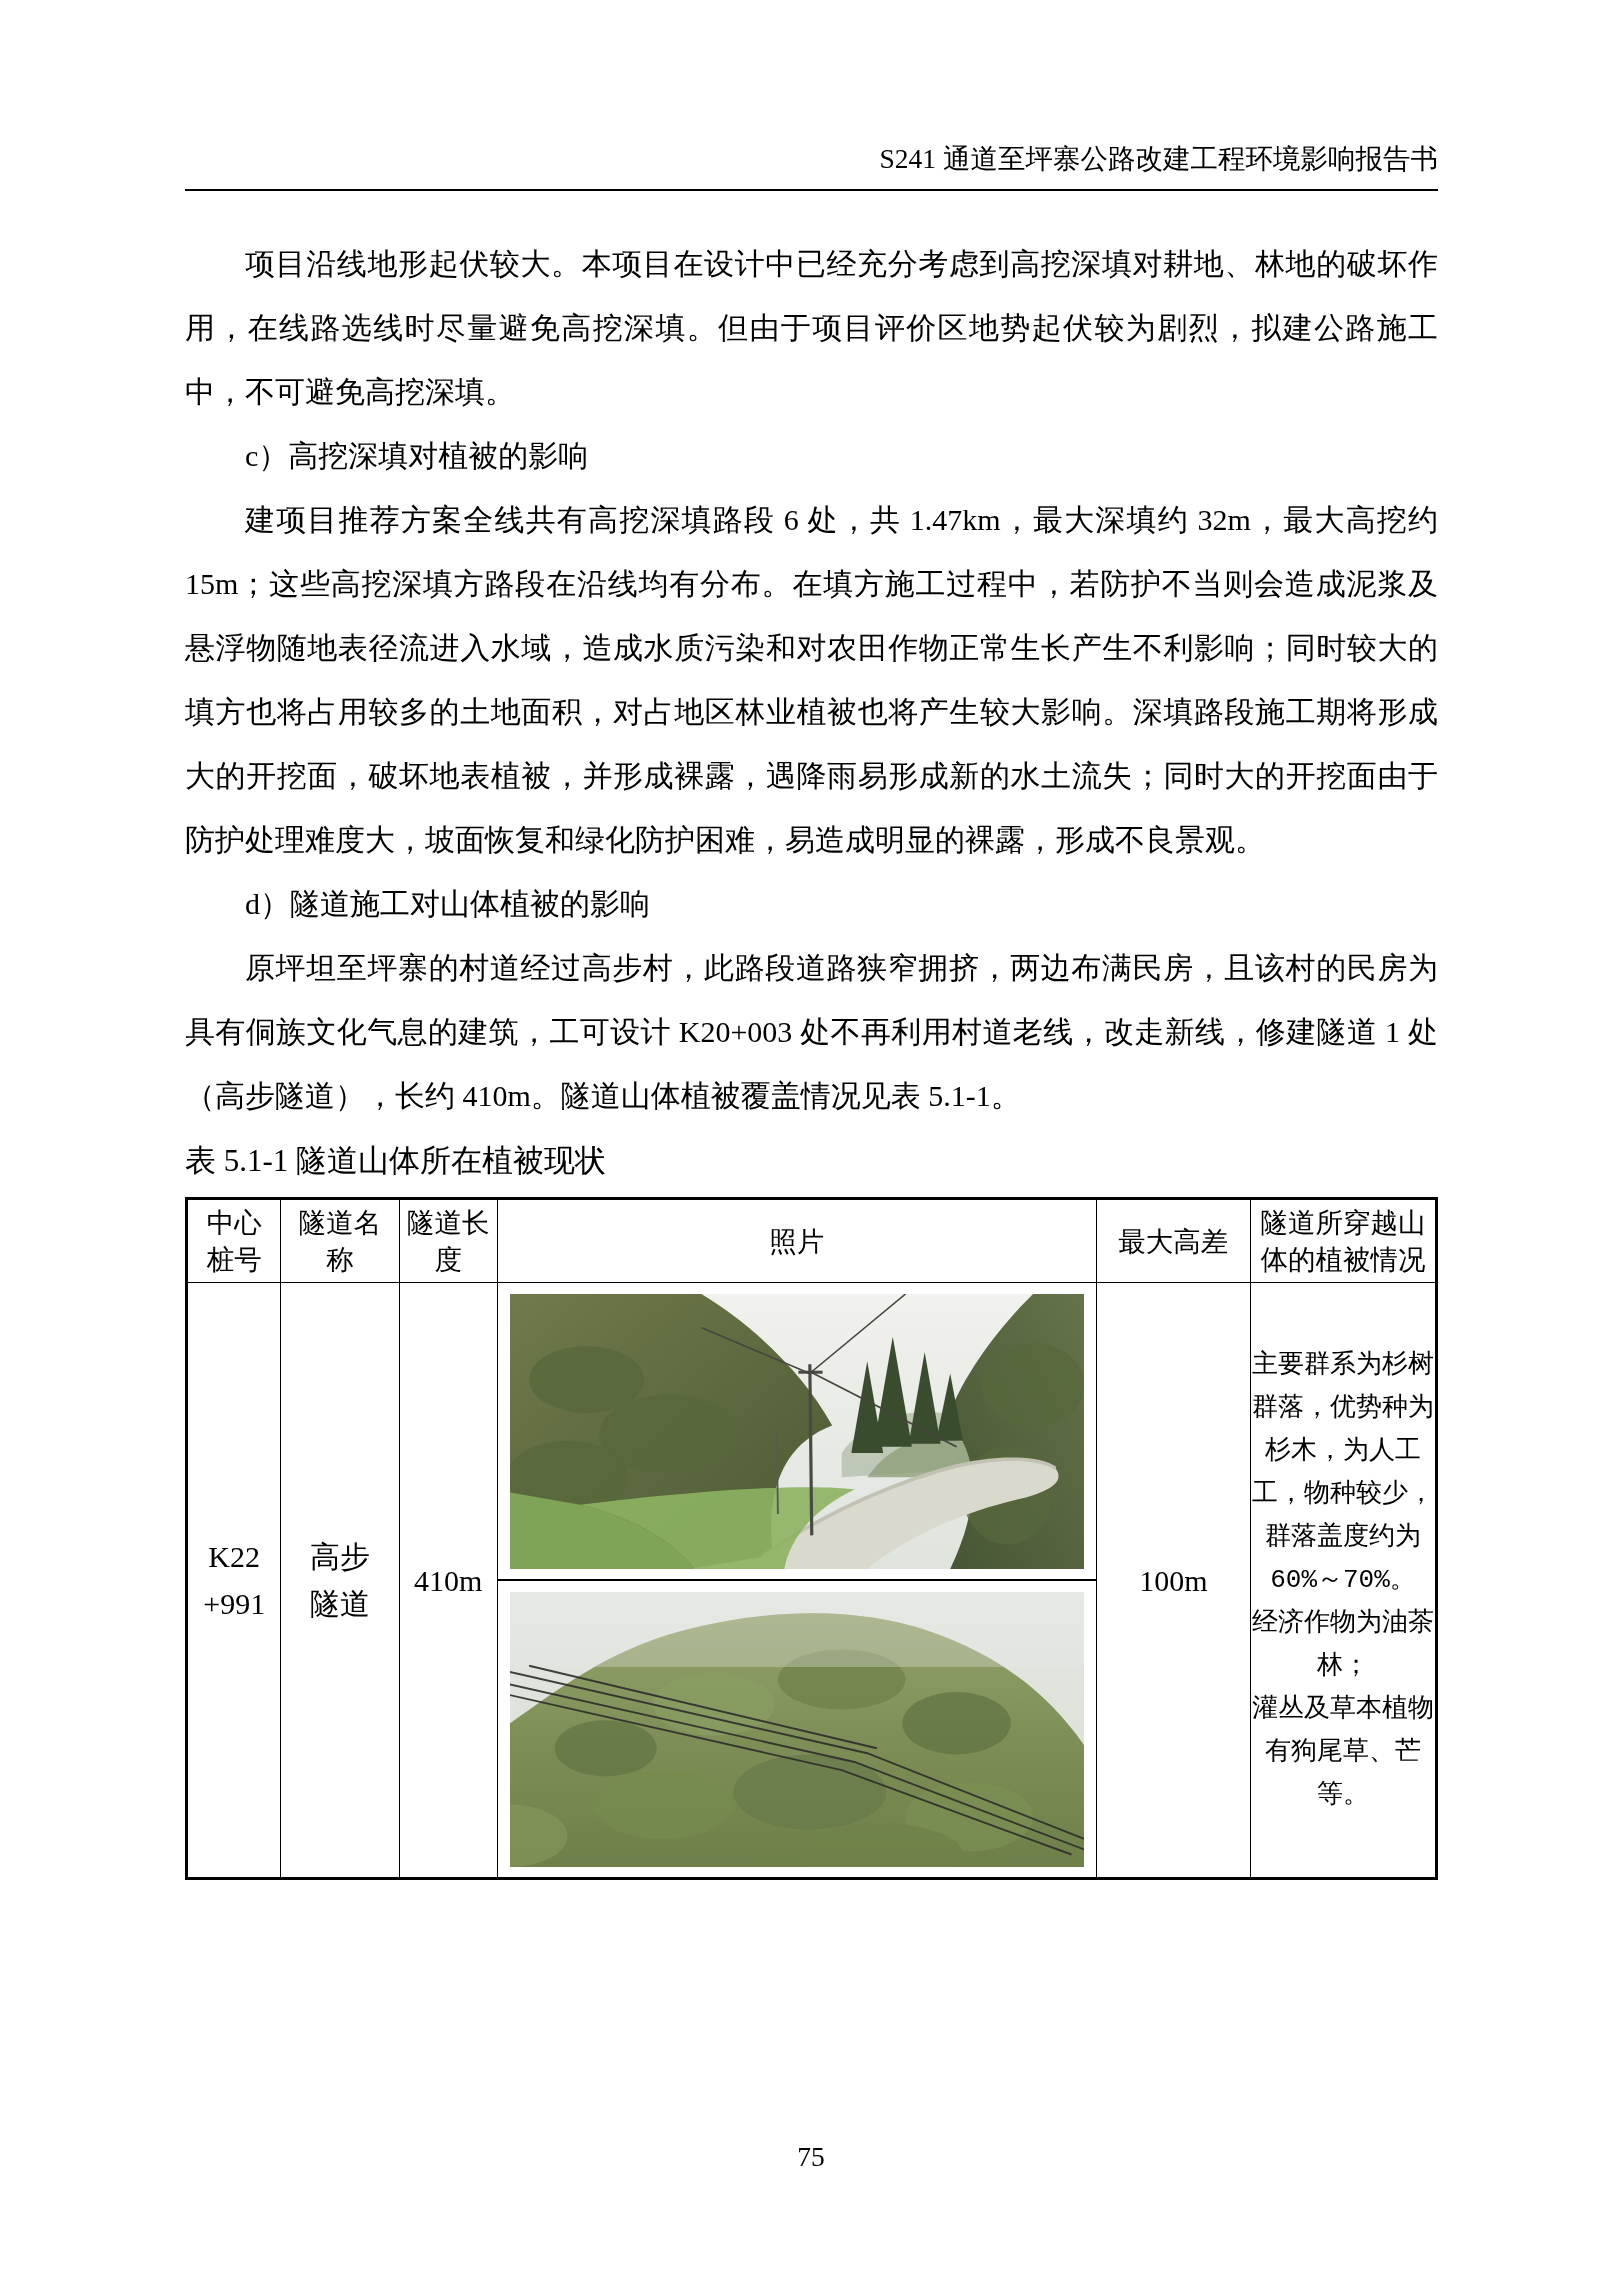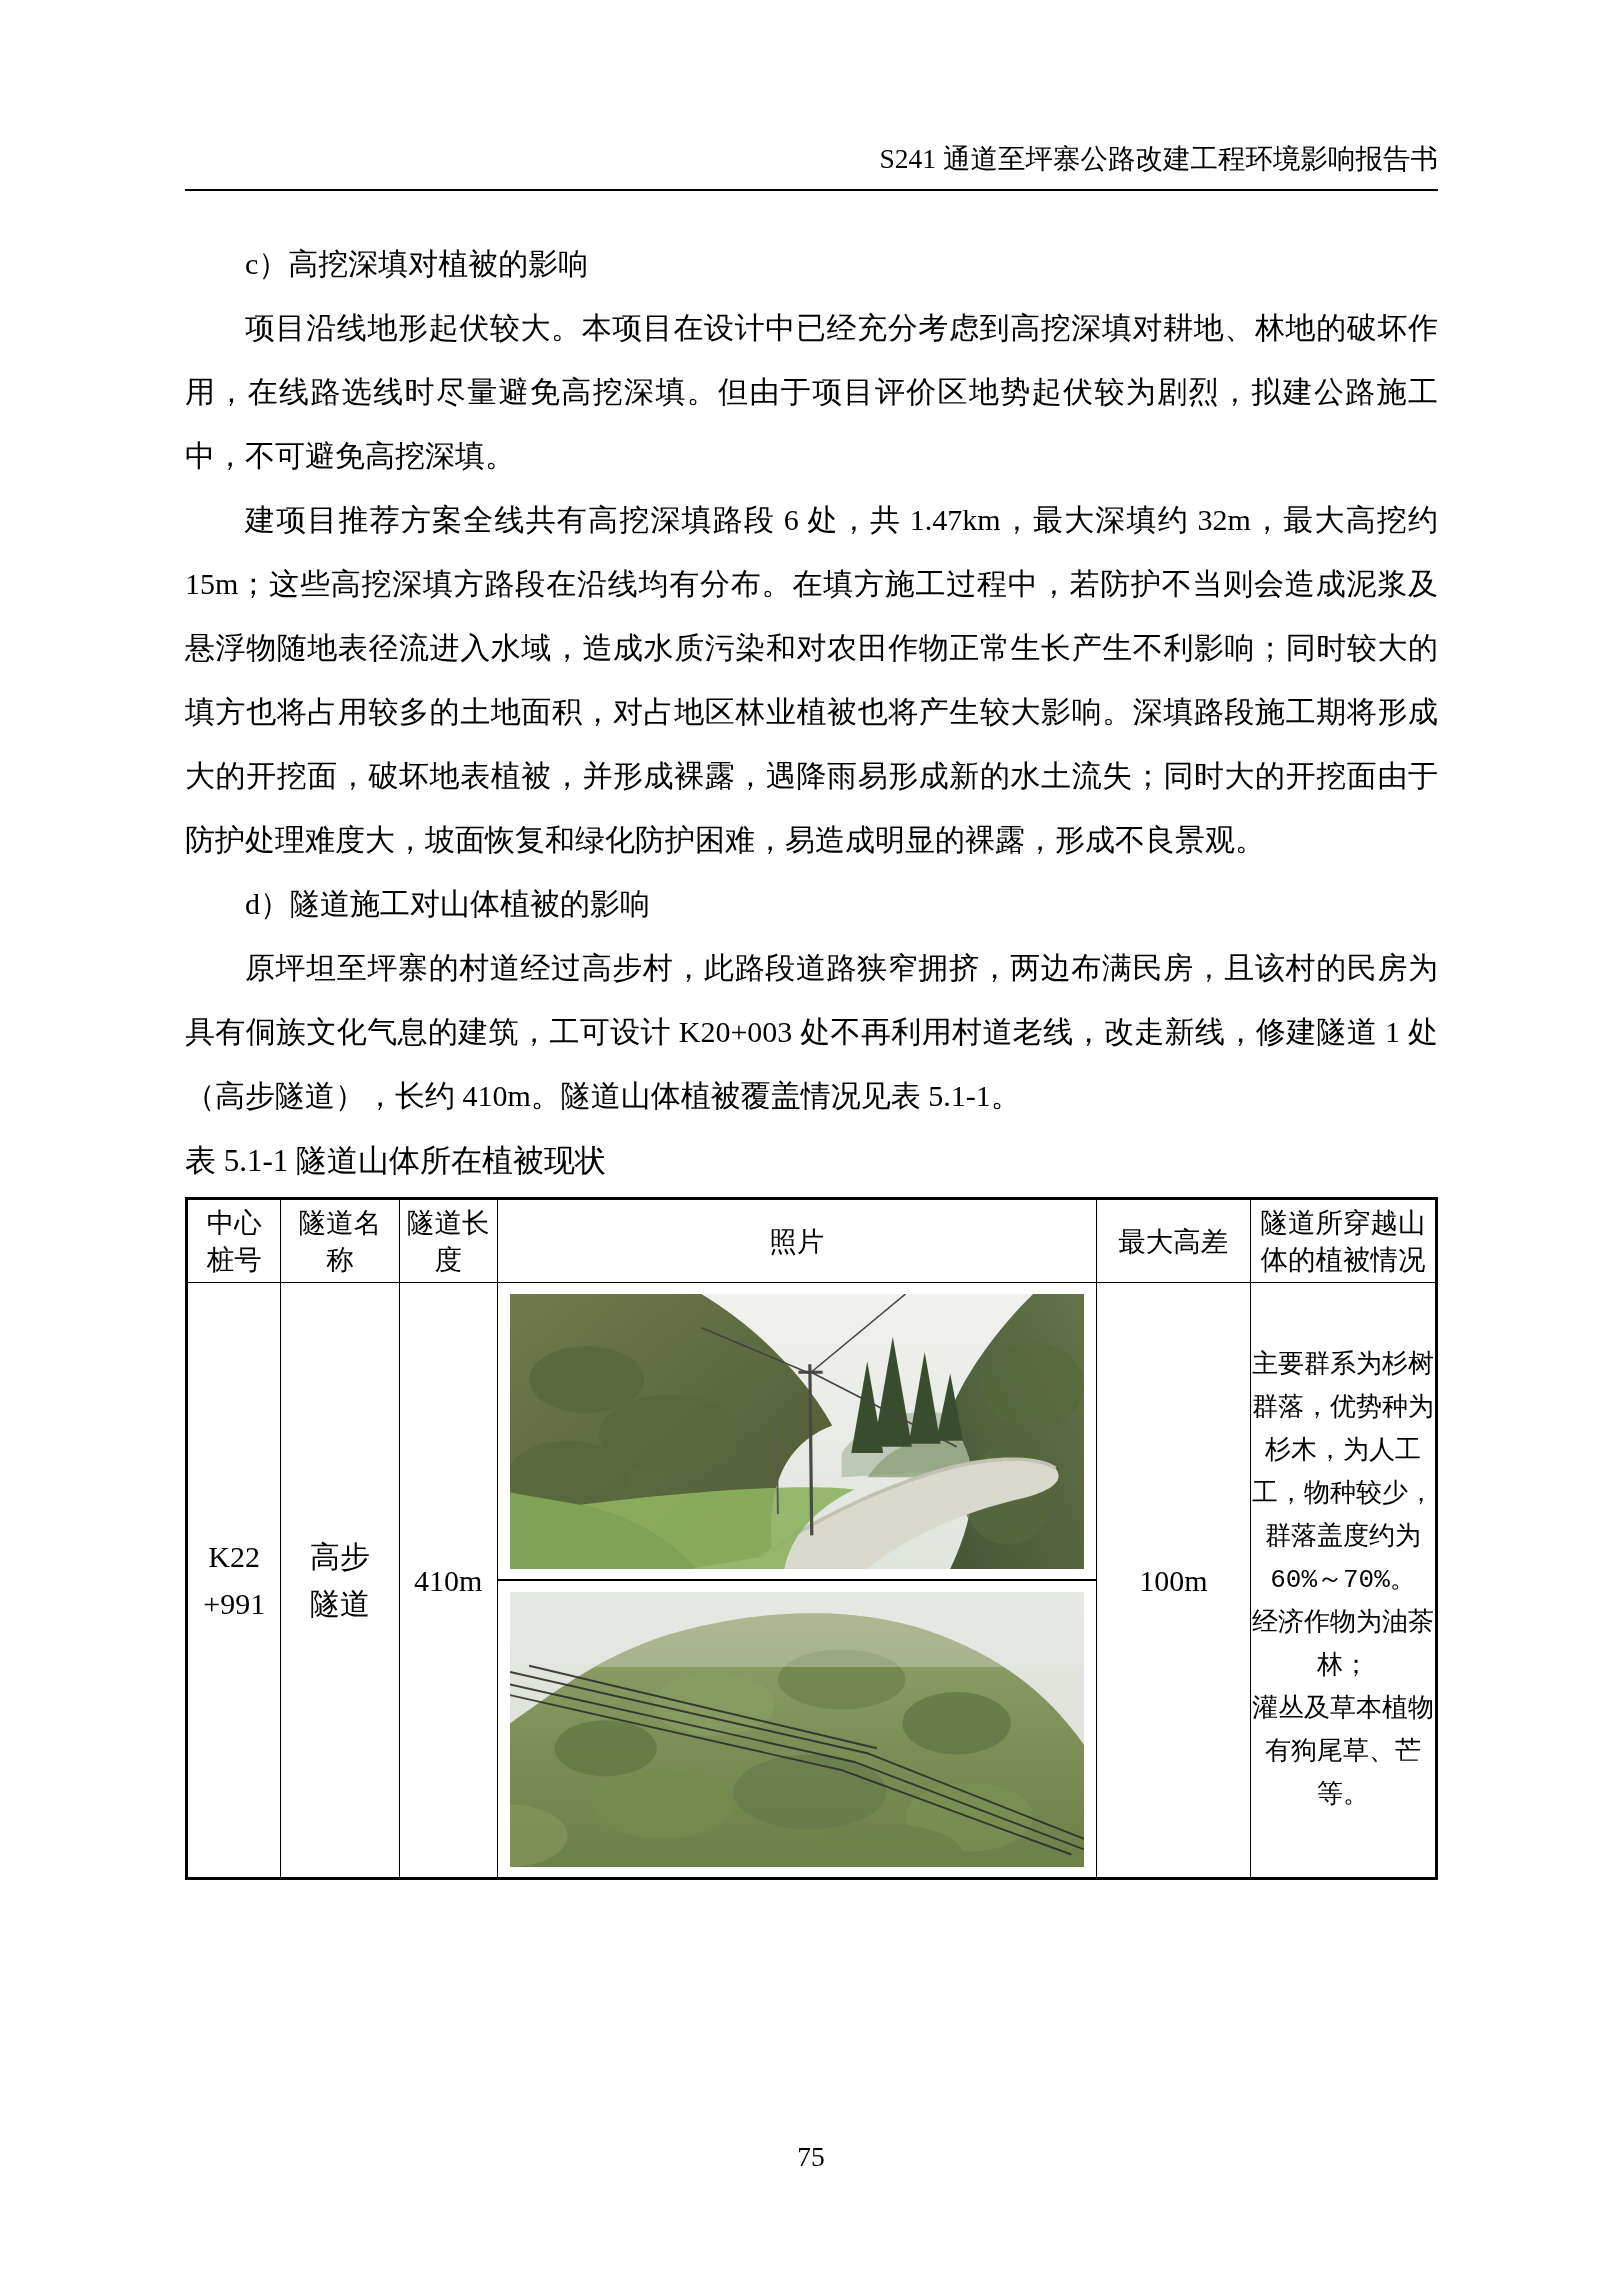--- a/index.html
+++ b/index.html
@@ -93,22 +93,22 @@
 <body>
 
 <div class="page">
   <div class="content">
 
     <div class="running-header">
       <span>S241 通道至坪寨公路改建工程环境影响报告书</span>
     </div>
 
     <div class="body-text">
+      <p class="para">项目沿线地形起伏较大。本项目在设计中已经充分考虑到高挖深填对耕地、林地的破坏作用，在线路选线时尽量避免高挖深填。但由于项目评价区地势起伏较为剧烈，拟建公路施工中，不可避免高挖深填。</p>
       <p class="para">c）高挖深填对植被的影响</p>
-      <p class="para">项目沿线地形起伏较大。本项目在设计中已经充分考虑到高挖深填对耕地、林地的破坏作用，在线路选线时尽量避免高挖深填。但由于项目评价区地势起伏较为剧烈，拟建公路施工中，不可避免高挖深填。</p>
       <p class="para">建项目推荐方案全线共有高挖深填路段 6 处，共 1.47km，最大深填约 32m，最大高挖约 15m；这些高挖深填方路段在沿线均有分布。在填方施工过程中，若防护不当则会造成泥浆及悬浮物随地表径流进入水域，造成水质污染和对农田作物正常生长产生不利影响；同时较大的填方也将占用较多的土地面积，对占地区林业植被也将产生较大影响。深填路段施工期将形成大的开挖面，破坏地表植被，并形成裸露，遇降雨易形成新的水土流失；同时大的开挖面由于防护处理难度大，坡面恢复和绿化防护困难，易造成明显的裸露，形成不良景观。</p>
       <p class="para">d）隧道施工对山体植被的影响</p>
       <p class="para">原坪坦至坪寨的村道经过高步村，此路段道路狭窄拥挤，两边布满民房，且该村的民房为具有侗族文化气息的建筑，工可设计 K20+003 处不再利用村道老线，改走新线，修建隧道 1 处（高步隧道），长约 410m。隧道山体植被覆盖情况见表 5.1-1。</p>
 
       <p class="para table-caption">表 5.1-1 隧道山体所在植被现状</p>
 
       <table class="veg-table">
         <colgroup>
           <col style="width:7.55%">
           <col style="width:9.46%">

